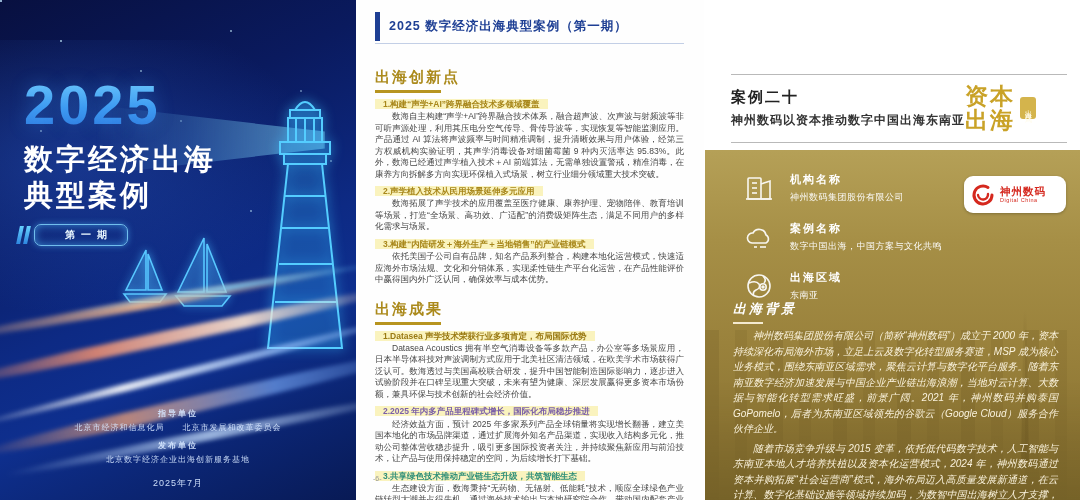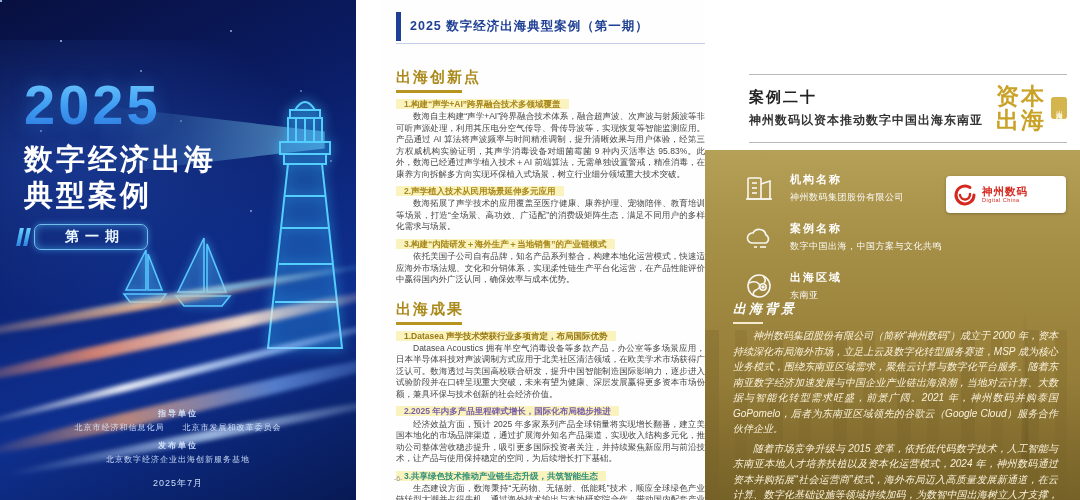--- a/index.html
+++ b/index.html
@@ -35,67 +35,67 @@
   .cover-year{position:absolute;left:24px;top:72px;font-size:56px;font-weight:800;letter-spacing:3px;
     background:linear-gradient(180deg,#7fd8ff 0%,#3f9bf0 55%,#2a6fd8 100%);
     -webkit-background-clip:text;background-clip:text;color:transparent;
     text-shadow:0 0 18px rgba(60,160,255,.35);}
   .cover-t1{position:absolute;left:24px;top:140px;font-size:29px;font-weight:800;color:#fff;letter-spacing:3px;}
   .cover-t2{position:absolute;left:24px;top:176px;font-size:29px;font-weight:800;color:#fff;letter-spacing:3px;}
   .issue-badge{position:absolute;left:18px;top:224px;display:flex;align-items:center;gap:5px;}
   .badge-bars{display:flex;gap:3px;}
   .badge-bars i{display:block;width:4px;height:18px;background:linear-gradient(180deg,#66d2ff,#2e86e0);transform:skewX(-12deg);}
   .badge-box{border:1px solid rgba(130,215,255,.85);box-shadow:0 0 8px rgba(80,190,255,.6) inset,0 0 6px rgba(80,190,255,.5);
-    color:#eaf8ff;font-size:14px;font-weight:700;letter-spacing:6px;padding:3px 22px 3px 30px;border-radius:7px;}
+    color:#eaf8ff;font-size:10px;font-weight:700;letter-spacing:6px;padding:3px 14px 3px 30px;border-radius:7px;}
   .cover-footer{position:absolute;left:0;right:0;bottom:10px;text-align:center;color:#d5e6ff;}
   .cover-footer .lab{font-size:8px;font-weight:700;letter-spacing:2px;margin-top:7px;opacity:.95;}
   .cover-footer .org{font-size:8px;margin-top:3px;letter-spacing:1px;opacity:.9;}
   .cover-footer .date{font-size:9px;margin-top:12px;letter-spacing:1px;opacity:.95;}
 
   
-  .page{position:absolute;left:380px;top:0;width:345px;height:500px;background:#fefefe;box-sizing:border-box;
+  .page{position:absolute;left:359px;top:0;width:345px;height:500px;background:#fefefe;box-sizing:border-box;
     padding:12px 20px 0 16px;}
   .page-head{display:flex;align-items:center;border-left:5px solid #1e3f94;padding:6px 0 6px 9px;}
   .page-head-text{color:#1e3f94;font-weight:700;font-size:12.5px;letter-spacing:1px;}
   .page-rule{border:none;border-top:1px solid #c3cfe6;margin:2px 0 24px 0;}
   .gold-h{color:#ab8a1c;font-size:15px;font-weight:800;letter-spacing:2px;margin:6px 0 0 0;}
   .gold-h .ul{display:block;width:66px;height:3px;background:#b7941f;margin-top:3px;}
   .sub{margin:6px 0 1px 0;font-size:8.5px;font-weight:700;line-height:1.3;}
   .sub span{background:#faf3be;padding:0 8px;}
   .c-gold{color:#a8871b;}
   .c-gold2{color:#9a7a14;}
   .c-purple{color:#7a5fa8;}
   .c-teal{color:#2f8f78;}
   .para{font-size:8.5px;color:#474747;line-height:1.36;text-align:justify;text-indent:2em;margin:1px 0 2px 0;}
   .pagenum{position:absolute;left:14px;bottom:18px;font-size:7px;color:#9a9a9a;}
 
   
   .case{position:absolute;left:705px;top:0;width:375px;height:500px;background:#fff;overflow:hidden;}
-  .case-head{position:absolute;left:44px;right:13px;top:74px;border-top:1px solid #b9b9b9;border-bottom:1px solid #b9b9b9;
-    padding:9px 0 10px 0;display:flex;justify-content:space-between;align-items:center;}
+  .case-head{position:absolute;left:26px;right:13px;top:74px;border-top:1px solid #b9b9b9;border-bottom:1px solid #b9b9b9;
+    padding:9px 0 10px 0;display:flex;align-items:center;}
   .case-no{font-size:15px;font-weight:800;color:#222;letter-spacing:2px;}
   .case-title{font-size:12px;font-weight:700;color:#333;margin-top:5px;letter-spacing:1px;}
   .mode{display:flex;align-items:center;gap:5px;}
   .mode-chars{font-size:23px;font-weight:800;color:#c9a227;line-height:1.05;letter-spacing:2px;}
   .mode-tab{writing-mode:vertical-rl;background:#d4b44c;color:#fffbe8;font-size:7px;letter-spacing:2px;
     padding:7px 3px;border-radius:3px;}
   .case-gold{position:absolute;left:0;right:0;top:150px;bottom:0;
     background:linear-gradient(180deg,#b5a057 0%,#a68f46 26%,#9a823c 55%,#8d7634 82%,#857030 100%);}
   .skyline{position:absolute;left:0;right:0;bottom:0;height:170px;opacity:.22;
     background:
       linear-gradient(0deg,rgba(60,45,10,.9),rgba(60,45,10,0) 70%),
       repeating-linear-gradient(90deg,rgba(70,52,12,.55) 0 14px,rgba(0,0,0,0) 14px 30px,rgba(70,52,12,.4) 30px 42px,rgba(0,0,0,0) 42px 64px);}
   .spire{position:absolute;right:48px;bottom:40px;width:14px;height:150px;opacity:.25;
     background:linear-gradient(180deg,rgba(0,0,0,0) 0,rgba(70,52,12,.2) 10%,rgba(70,52,12,.8));clip-path:polygon(40% 0,60% 0,78% 100%,22% 100%);}
   .info-list{position:absolute;left:38px;top:172px;width:230px;}
   .info-row{display:flex;gap:15px;margin-bottom:17px;color:#fff;align-items:flex-start;}
   .info-icon{width:32px;height:32px;flex:0 0 32px;opacity:.92;}
   .info-label{font-size:11px;font-weight:700;letter-spacing:2px;}
   .info-value{font-size:9px;margin-top:4px;opacity:.95;letter-spacing:.5px;}
-  .logo-box{position:absolute;right:14px;top:176px;width:120px;height:37px;background:#fff;border-radius:4px;
+  .logo-box{position:absolute;right:14px;top:176px;width:102px;height:37px;background:#fff;border-radius:9px;
     display:flex;align-items:center;gap:5px;padding:0 7px;box-sizing:border-box;box-shadow:0 1px 3px rgba(0,0,0,.25);}
   .logo-mark{width:24px;height:24px;flex:0 0 24px;}
   .logo-cn{font-size:10.5px;font-weight:800;color:#d5281e;letter-spacing:1px;line-height:1.1;}
   .logo-en{font-size:5.5px;color:#d5281e;letter-spacing:.5px;}
   .bg-block{position:absolute;left:28px;right:22px;top:300px;color:#fdf6df;font-style:italic;}
   .bg-h{font-size:13px;font-weight:800;letter-spacing:3px;color:#fff;}
   .bg-h .ul{display:block;width:30px;height:2px;background:#f4ead0;margin-top:4px;}
   .bg-para{font-size:10px;line-height:1.55;text-align:justify;text-indent:2em;margin:4px 0 0 0;color:#faf2dc;}
 </style>
 </head>

